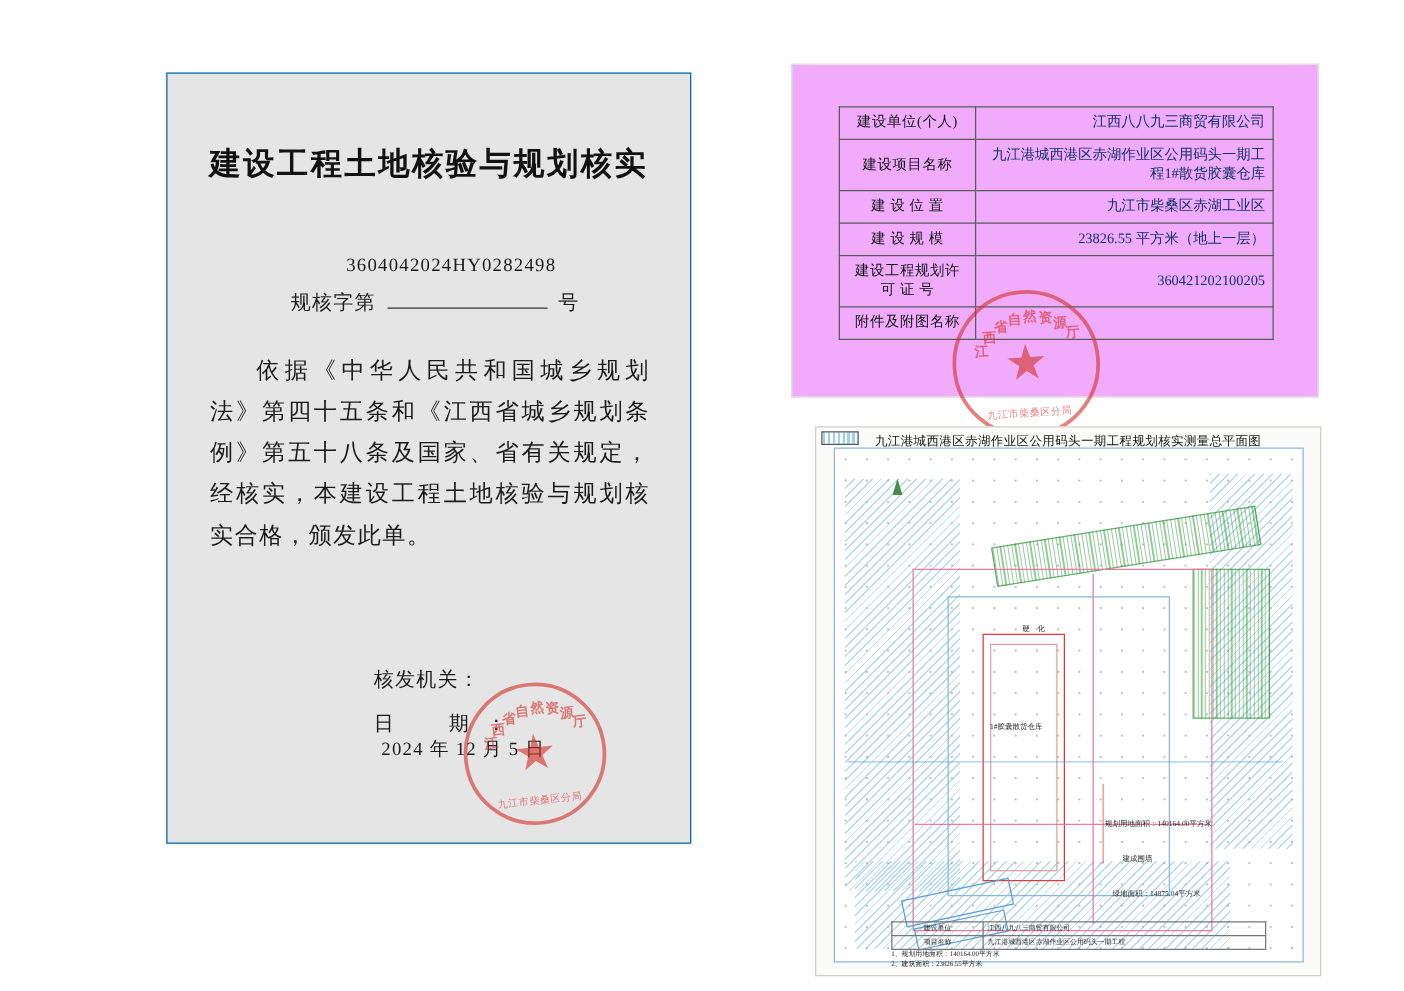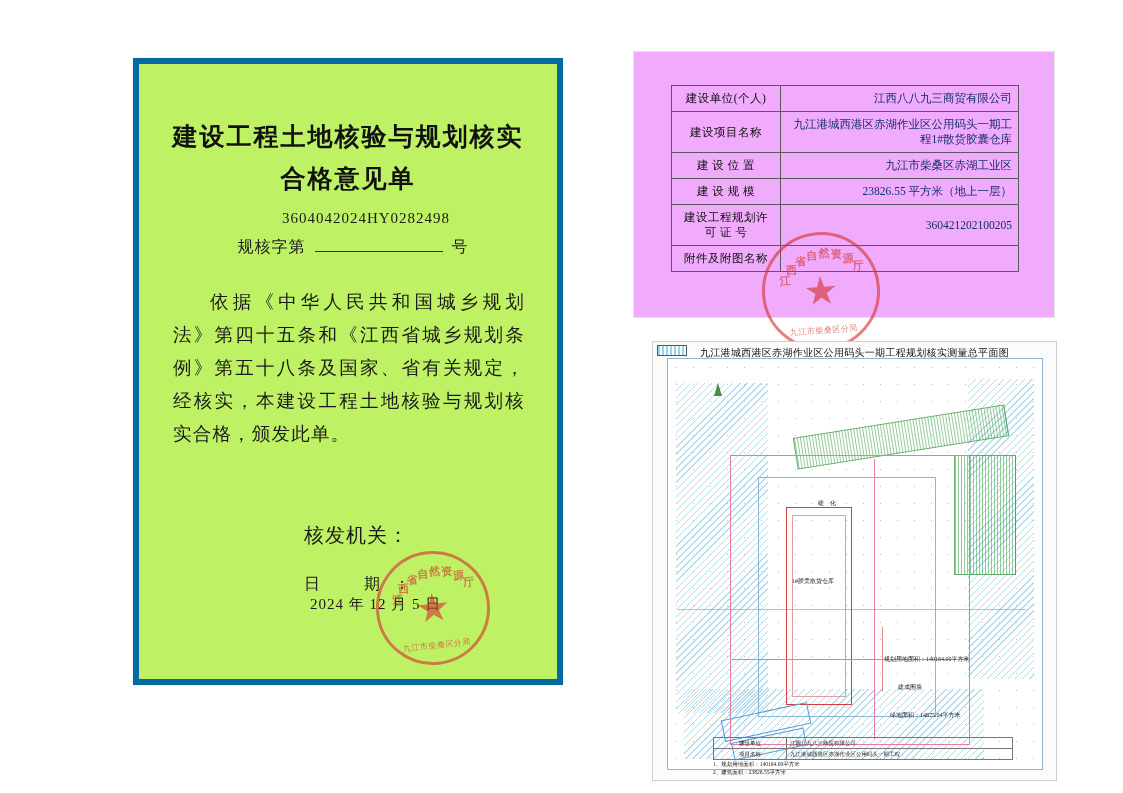--- a/index.html
+++ b/index.html
@@ -16,22 +16,22 @@
     overflow: hidden;
   }
 
   
   #left-sheet {
     position: absolute;
     left: 133px;
     top: 58px;
     width: 418px;
     height: 615px;
-    background: #bef264;
-    border: 6px solid #0369a1;
+    background: #e5e5e5;
+    border: 1px solid #0369a1;
     box-shadow: 0 0 2px rgba(0,0,0,0.12);
   }
   #left-title {
     position: absolute;
     left: 0;
     top: 52px;
     width: 100%;
     text-align: center;
     font-size: 25px;
     letter-spacing: 2px;
@@ -77,22 +77,22 @@
     font-size: 18.5px;
     line-height: 33px;
     letter-spacing: 1.2px;
     text-align: justify;
     text-justify: inter-ideograph;
     text-indent: 2em;
   }
   #issuer-line {
     position: absolute;
     left: 165px;
-    top: 458px;
-    font-size: 20px;
+    top: 475px;
+    font-size: 16px;
     letter-spacing: 1px;
   }
   #date-line {
     position: absolute;
     left: 165px;
     top: 510px;
     font-size: 16px;
     letter-spacing: 1px;
   }
   #date-line .dlabel { letter-spacing: 14px; }
@@ -289,21 +289,20 @@
   #map-foot-table td.k { width: 66px; text-align: center; }
   .foot-line { margin-left: 46px; }
 </style>
 </head>
 <body>
 
 <div id="left-sheet">
 
   <div id="left-title">
     <span class="t1">建设工程土地核验与规划核实</span>
-    <span class="t2">合格意见单</span>
   </div>
 
   <div id="cert-number">3604042024HY0282498</div>
 
   <div id="cert-field">
     <span>规核字第</span>
     <span class="blank"></span>
     <span>号</span>
   </div>
 

